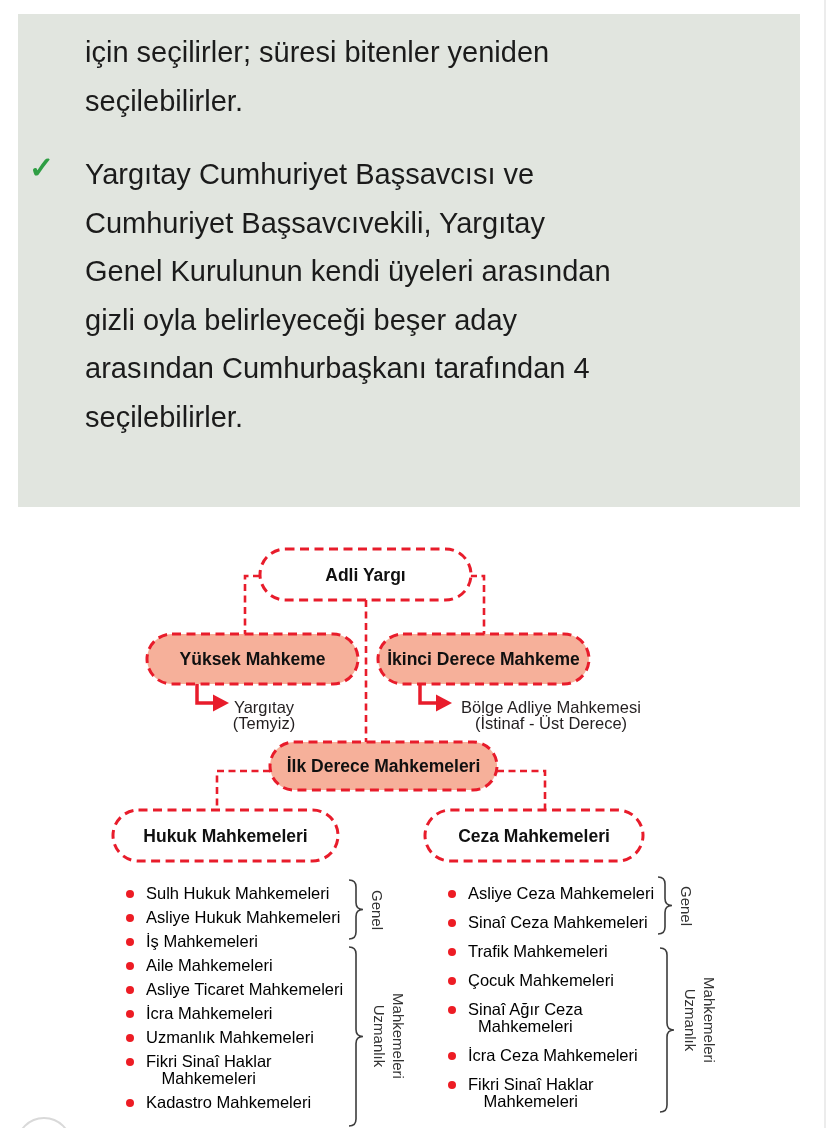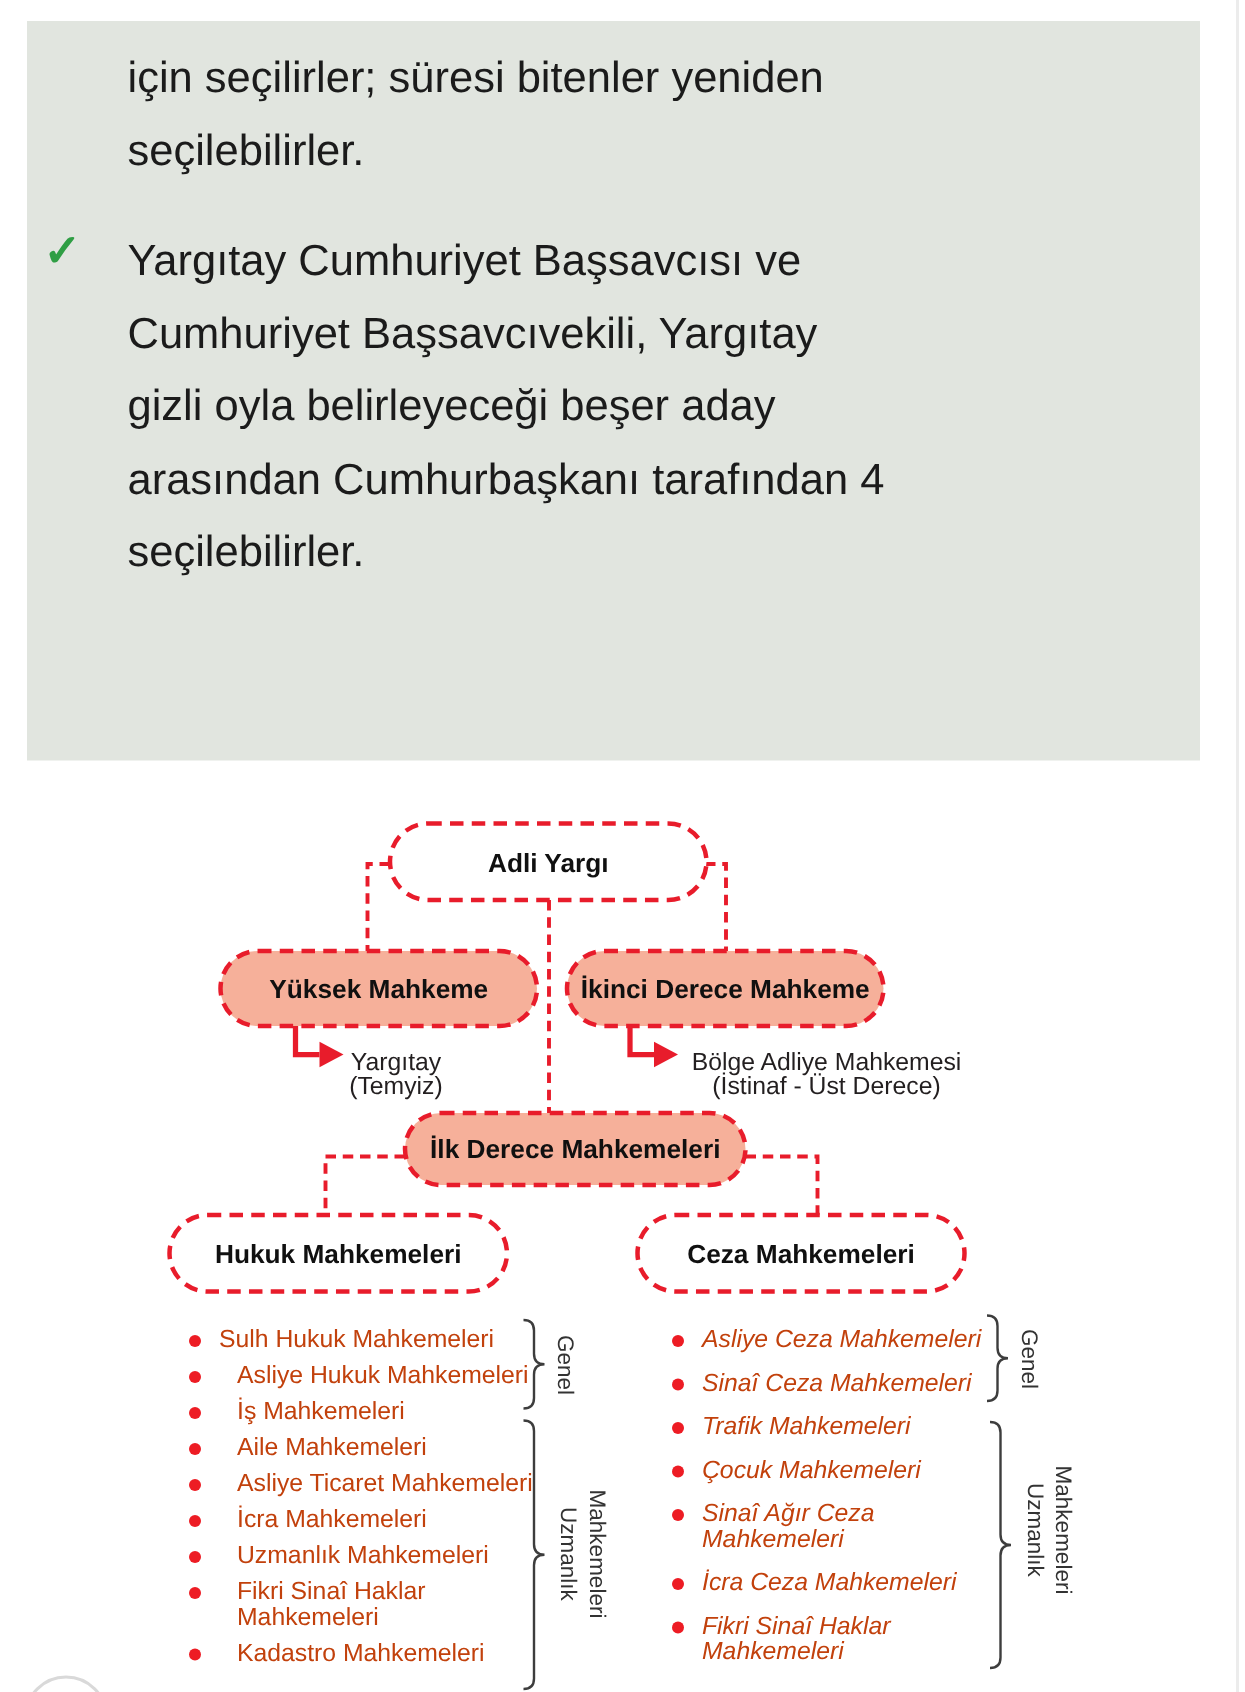--- a/index.html
+++ b/index.html
@@ -27,25 +27,25 @@
   .nrect{stroke:#e81c2b;stroke-width:3;stroke-dasharray:9 5.5;}
   .nwhite{fill:#ffffff;}
   .nsalmon{fill:#f6b09a;}
   .ntext{font-family:"Liberation Sans",sans-serif;font-size:17.5px;font-weight:bold;fill:#101010;text-anchor:middle;}
   .note{font-family:"Liberation Sans",sans-serif;font-size:16.5px;fill:#231f20;text-anchor:middle;}
   .arrowline{stroke:#e81c2b;stroke-width:3.5;fill:none;}
   .arrowhead{fill:#e81c2b;}
   .brace{stroke:#3d3d3d;stroke-width:1.6;fill:none;}
   .vlabel{font-family:"Liberation Sans",sans-serif;font-size:15px;fill:#333;text-anchor:middle;}
   
-  .list{position:absolute;font-size:16.5px;line-height:17px;color:#c2410c;}
+  .list{position:absolute;font-size:16.5px;line-height:17px;color:#000000;text-align:center;}
   .hukuk-list{left:126px;top:885px;}
-  .ceza-list{left:448px;top:885px;font-style:italic;}
+  .ceza-list{left:448px;top:885px;}
   .li{display:flex;align-items:flex-start;}
-  .hukuk-list .li + .li{margin-top:7px;gap:12px;}
+  .hukuk-list .li + .li{margin-top:7px;}
   .ceza-list .li + .li{margin-top:12px;}
   .dot{width:8px;height:8px;border-radius:50%;background:#ed1c24;margin:5px 12px 0 0;flex:none;}
   .lline{white-space:nowrap;}
 </style>
 </head>
 <body>
 
 <div id="page">
 
   <div class="edge-line"></div>
@@ -53,20 +53,21 @@
   <div class="intro-box">
     <div class="check">✓</div>
     <div class="intro-text">
       <div class="para1">
           <div class="tline"><span>için seçilirler; süresi bitenler yeniden</span></div>
           <div class="tline"><span>seçilebilirler.</span></div>
         </div>
       <div class="para2">
           <div class="tline"><span>Yargıtay Cumhuriyet Başsavcısı ve</span></div>
           <div class="tline"><span>Cumhuriyet Başsavcıvekili, Yargıtay</span></div>
+          <div class="tline"><span>Genel Kurulunun kendi üyeleri arasından</span></div>
           <div class="tline"><span>gizli oyla belirleyeceği beşer aday</span></div>
           <div class="tline"><span>arasından </span><span class="b">Cumhurbaşkanı</span><span> tarafından </span><span class="b">4</span></div>
           <div class="tline"><span>seçilebilirler.</span></div>
         </div>
     </div>
   </div>
 
   <svg class="diagram" viewBox="0 0 830 1128">
 
     <path class="conn" d="M260 576 L245 576 L245 634"></path>

